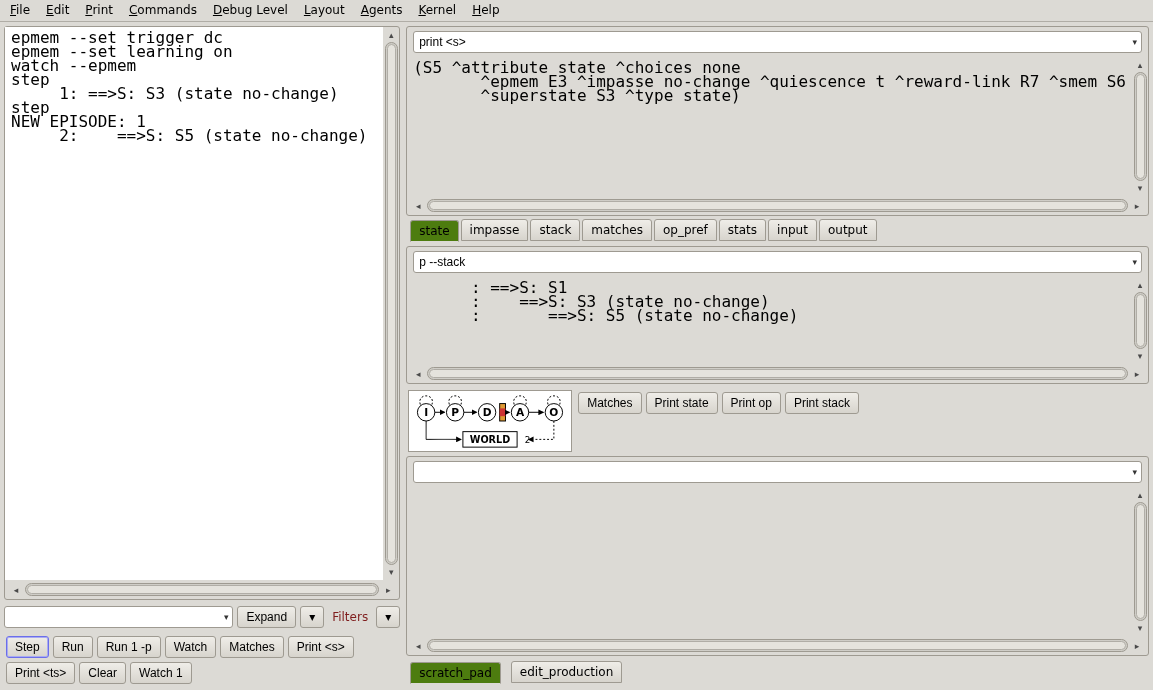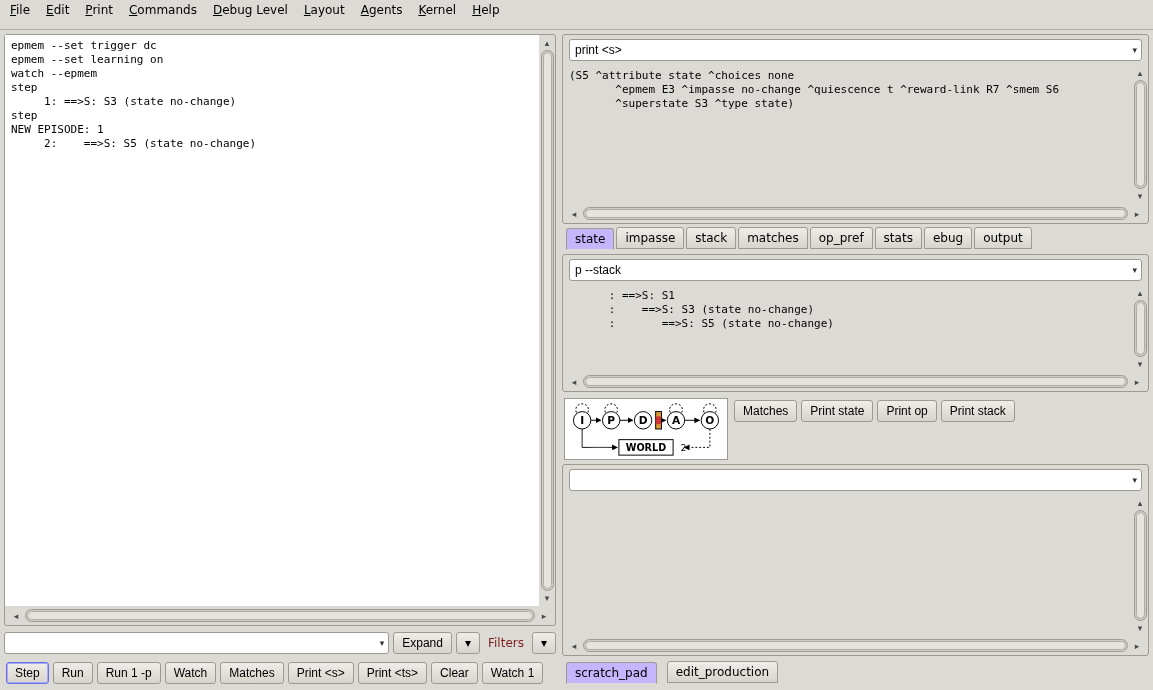--- a/index.html
+++ b/index.html
@@ -10,21 +10,21 @@
   color: #000;
   width: 1153px;
   height: 690px;
   overflow: hidden;
   display: flex;
   flex-direction: column;
 }
 .menubar {
   display: flex;
   gap: 16px;
-  padding: 3px 10px 12px 10px;
+  padding: 3px 10px 4px 10px;
   background: #dcdad5;
   border-bottom: 1px solid #b0ada6;
 }
 .menubar span { cursor: default; }
 .menubar span u { text-decoration: underline; }
 .main {
   flex: 1;
   display: flex;
   gap: 6px;
   padding: 4px 4px 2px 4px;
@@ -48,21 +48,21 @@
   background: #dcdad5;
   border: 1px solid #9e9a91;
   border-radius: 3px;
   display: flex;
   flex-direction: column;
   min-height: 0;
 }
 .textout {
   background: #fff;
   font-family: "DejaVu Sans Mono", monospace;
-  font-size: 11px;
+  font-size: 16px;
   line-height: 14px;
   white-space: pre;
   padding: 4px 6px;
   overflow: hidden;
   flex: 1;
 }
 .textout.gray { background: #dcdad5; }
 .hscroll-row {
   display: flex;
   align-items: center;
@@ -164,21 +164,21 @@
 }
 .tab {
   background: linear-gradient(#efede8,#d7d4cd);
   border: 1px solid #9e9a91;
   border-radius: 3px 3px 0 0;
   padding: 3px 8px;
   font-size: 12px;
   cursor: default;
 }
 .tab.active {
-  background: #c4b5fd;
+  background: #4d7c0f;
   border-bottom: 1px solid #dcdad5;
 }
 .tab.raised {
   position: relative;
   top: -1px;
 }
 .content-with-scroll {
   display: flex;
   flex: 1;
   min-height: 0;
@@ -302,21 +302,21 @@
       </div>
     </div>
 
     <div class="tabbar">
       <div class="tab active">state</div>
       <div class="tab raised">impasse</div>
       <div class="tab raised">stack</div>
       <div class="tab raised">matches</div>
       <div class="tab raised">op_pref</div>
       <div class="tab raised">stats</div>
-      <div class="tab raised">ebug</div>
+      <div class="tab raised">input</div>
       <div class="tab raised">output</div>
     </div>
 
     <div class="pane" style="height:138px">
       <div class="small-pane-combo">
         <div class="combo-wrap">
           <input class="combo" value="p --stack" style="">
           <span class="combo-arrow">▾</span>
         </div>
       </div>

